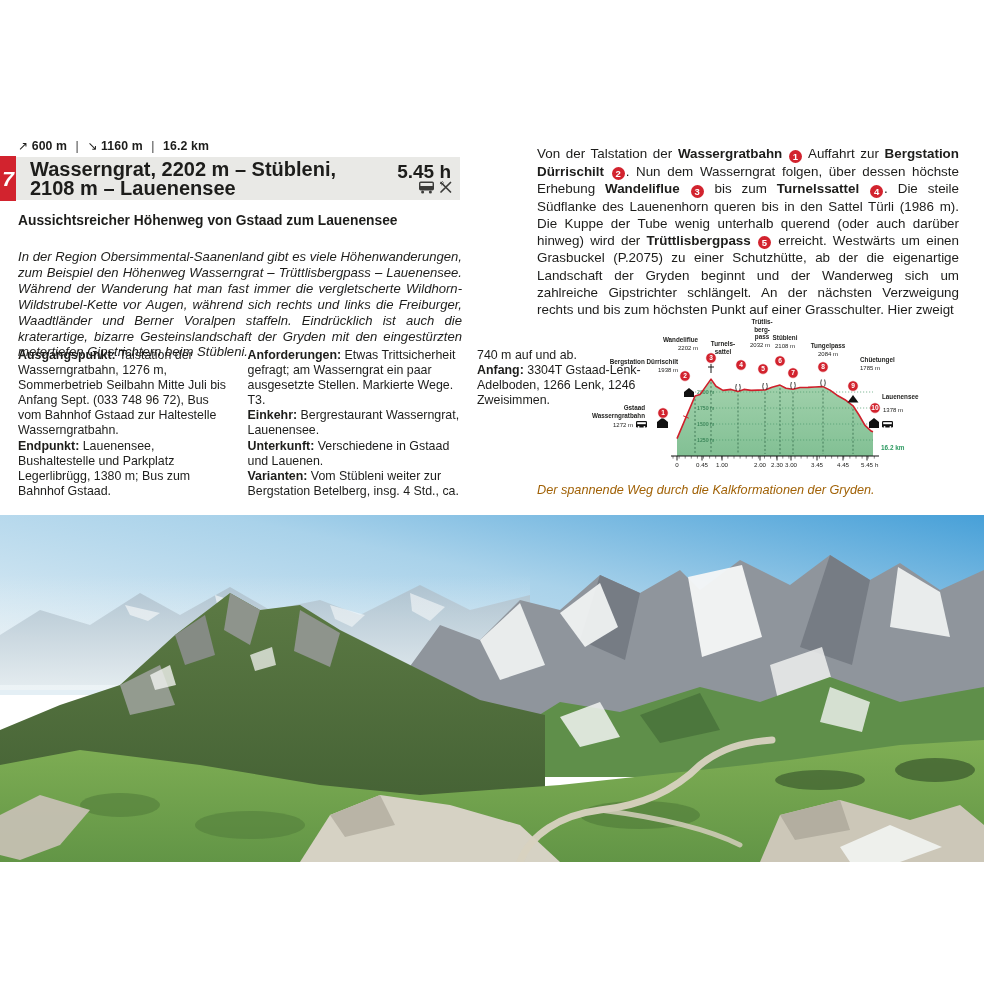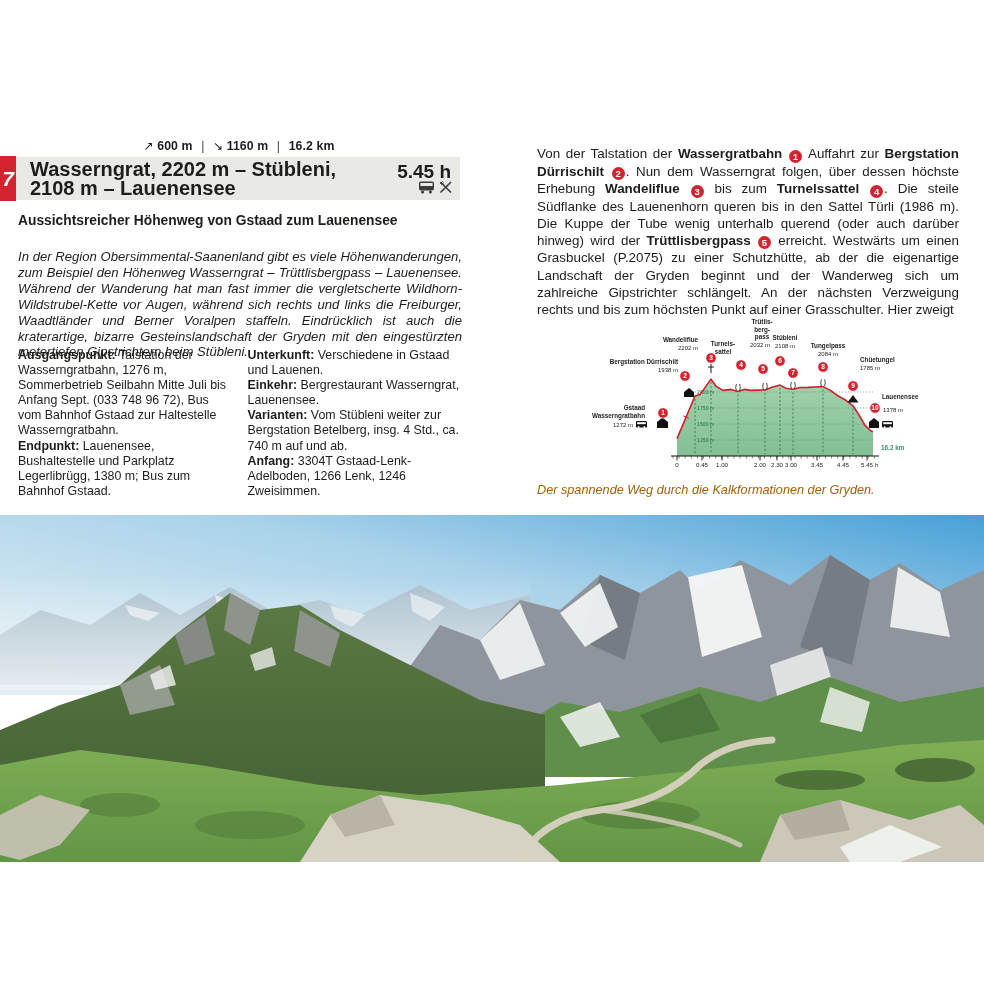--- a/index.html
+++ b/index.html
@@ -2,21 +2,21 @@
 <html><head>
 <meta charset="utf-8">
 <style>
   * { margin:0; padding:0; box-sizing:border-box; }
   html,body { background:#fff; }
   .page {
     position:relative; width:984px; height:984px; background:#fff;
     font-family:"Liberation Sans", sans-serif; color:#1d1d1b; overflow:hidden;
   }
   .stats-line {
-    position:absolute; left:18px; top:139px; width:442px; text-align:center;
+    position:absolute; left:18px; top:139px; width:442px; text-align:left;
     font-size:12.3px; font-weight:bold; color:#1d1d1b; letter-spacing:0.1px;
   }
   .stats-line .arrow { font-weight:normal; font-size:12px; }
   .stats-line .sep { margin:0 5px; font-weight:normal; color:#444; }
   .route-tab {
     position:absolute; left:0; top:156px; width:16px; height:45px; background:#d2232e;
     color:#fff; font-weight:bold; font-size:21px; font-style:italic;
     display:flex; align-items:center; justify-content:flex-end; padding-right:2px; overflow:hidden;
   }
   .header-bar {
@@ -100,22 +100,23 @@
       </svg>
     </div>
   </div>
 
   <div class="intro-heading">Aussichtsreicher Höhenweg von Gstaad zum Lauenensee</div>
   <div class="lead">In der Region Obersimmental-Saanenland gibt es viele Höhenwanderungen, zum Beispiel den Höhenweg Wasserngrat – Trüttlisbergpass – Lauenensee. Während der Wanderung hat man fast immer die vergletscherte Wildhorn-Wildstrubel-Kette vor Augen, während sich rechts und links die Freiburger, Waadtländer und Berner Voralpen staffeln. Eindrücklich ist auch die kraterartige, bizarre Gesteinslandschaft der Gryden mit den eingestürzten metertiefen Gipstrichtern beim Stübleni.</div>
 
   <div class="info-box">
       <p class="info-entry"><b>Ausgangspunkt:</b> Talstation der Wasserngratbahn, 1276 m, Sommerbetrieb Seilbahn Mitte Juli bis Anfang Sept. (033 748 96 72), Bus vom Bahnhof Gstaad zur Haltestelle Wasserngratbahn.</p>
       <p class="info-entry"><b>Endpunkt:</b> Lauenensee, Bushaltestelle und Parkplatz Legerlibrügg, 1380 m; Bus zum Bahnhof Gstaad.</p>
+      <p class="info-entry"><b>Anforderungen:</b> Etwas Trittsicherheit gefragt; am Wasserngrat ein paar ausgesetzte Stellen. Markierte Wege. T3.</p>
+      <p class="info-entry"><b>Einkehr:</b> Bergrestaurant Wasserngrat, Lauenensee.</p>
       <p class="info-entry"><b>Unterkunft:</b> Verschiedene in Gstaad und Lauenen.</p>
-      <p class="info-entry"><b>Einkehr:</b> Bergrestaurant Wasserngrat, Lauenensee.</p>
       <p class="info-entry"><b>Varianten:</b> Vom Stübleni weiter zur Bergstation Betelberg, insg. 4 Std., ca. 740 m auf und ab.</p>
       <p class="info-entry"><b>Anfang:</b> 3304T Gstaad-Lenk-Adelboden, 1266 Lenk, 1246 Zweisimmen.</p>
     </div>
 
   <p class="route-description">Von der Talstation der <b>Wassergratbahn</b> <span class="num">1</span> Auffahrt zur <b>Bergstation Dürrischilt</b> <span class="num">2</span>. Nun dem Wasserngrat folgen, über dessen höchste Erhebung <b>Wandeliflue</b> <span class="num">3</span> bis zum <b>Turnelssattel</b> <span class="num">4</span>. Die steile Südflanke des Lauenenhorn queren bis in den Sattel Türli (1986 m). Die Kuppe der Tube wenig unterhalb querend (oder auch darüber hinweg) wird der <b>Trüttlisbergpass</b> <span class="num">5</span> erreicht. Westwärts um einen Grasbuckel (P.2075) zu einer Schutzhütte, ab der die eigenartige Landschaft der Gryden beginnt und der Wanderweg sich um zahlreiche Gipstrichter schlängelt. An der nächsten Verzweigung rechts und bis zum höchsten Punkt auf einer Grasschulter. Hier zweigt</p>
 
   <div class="chart-wrap">
     <svg width="420" height="177" viewBox="0 0 420 177">
       <defs>
         <linearGradient id="fillG" x1="0" y1="0" x2="0" y2="1">

